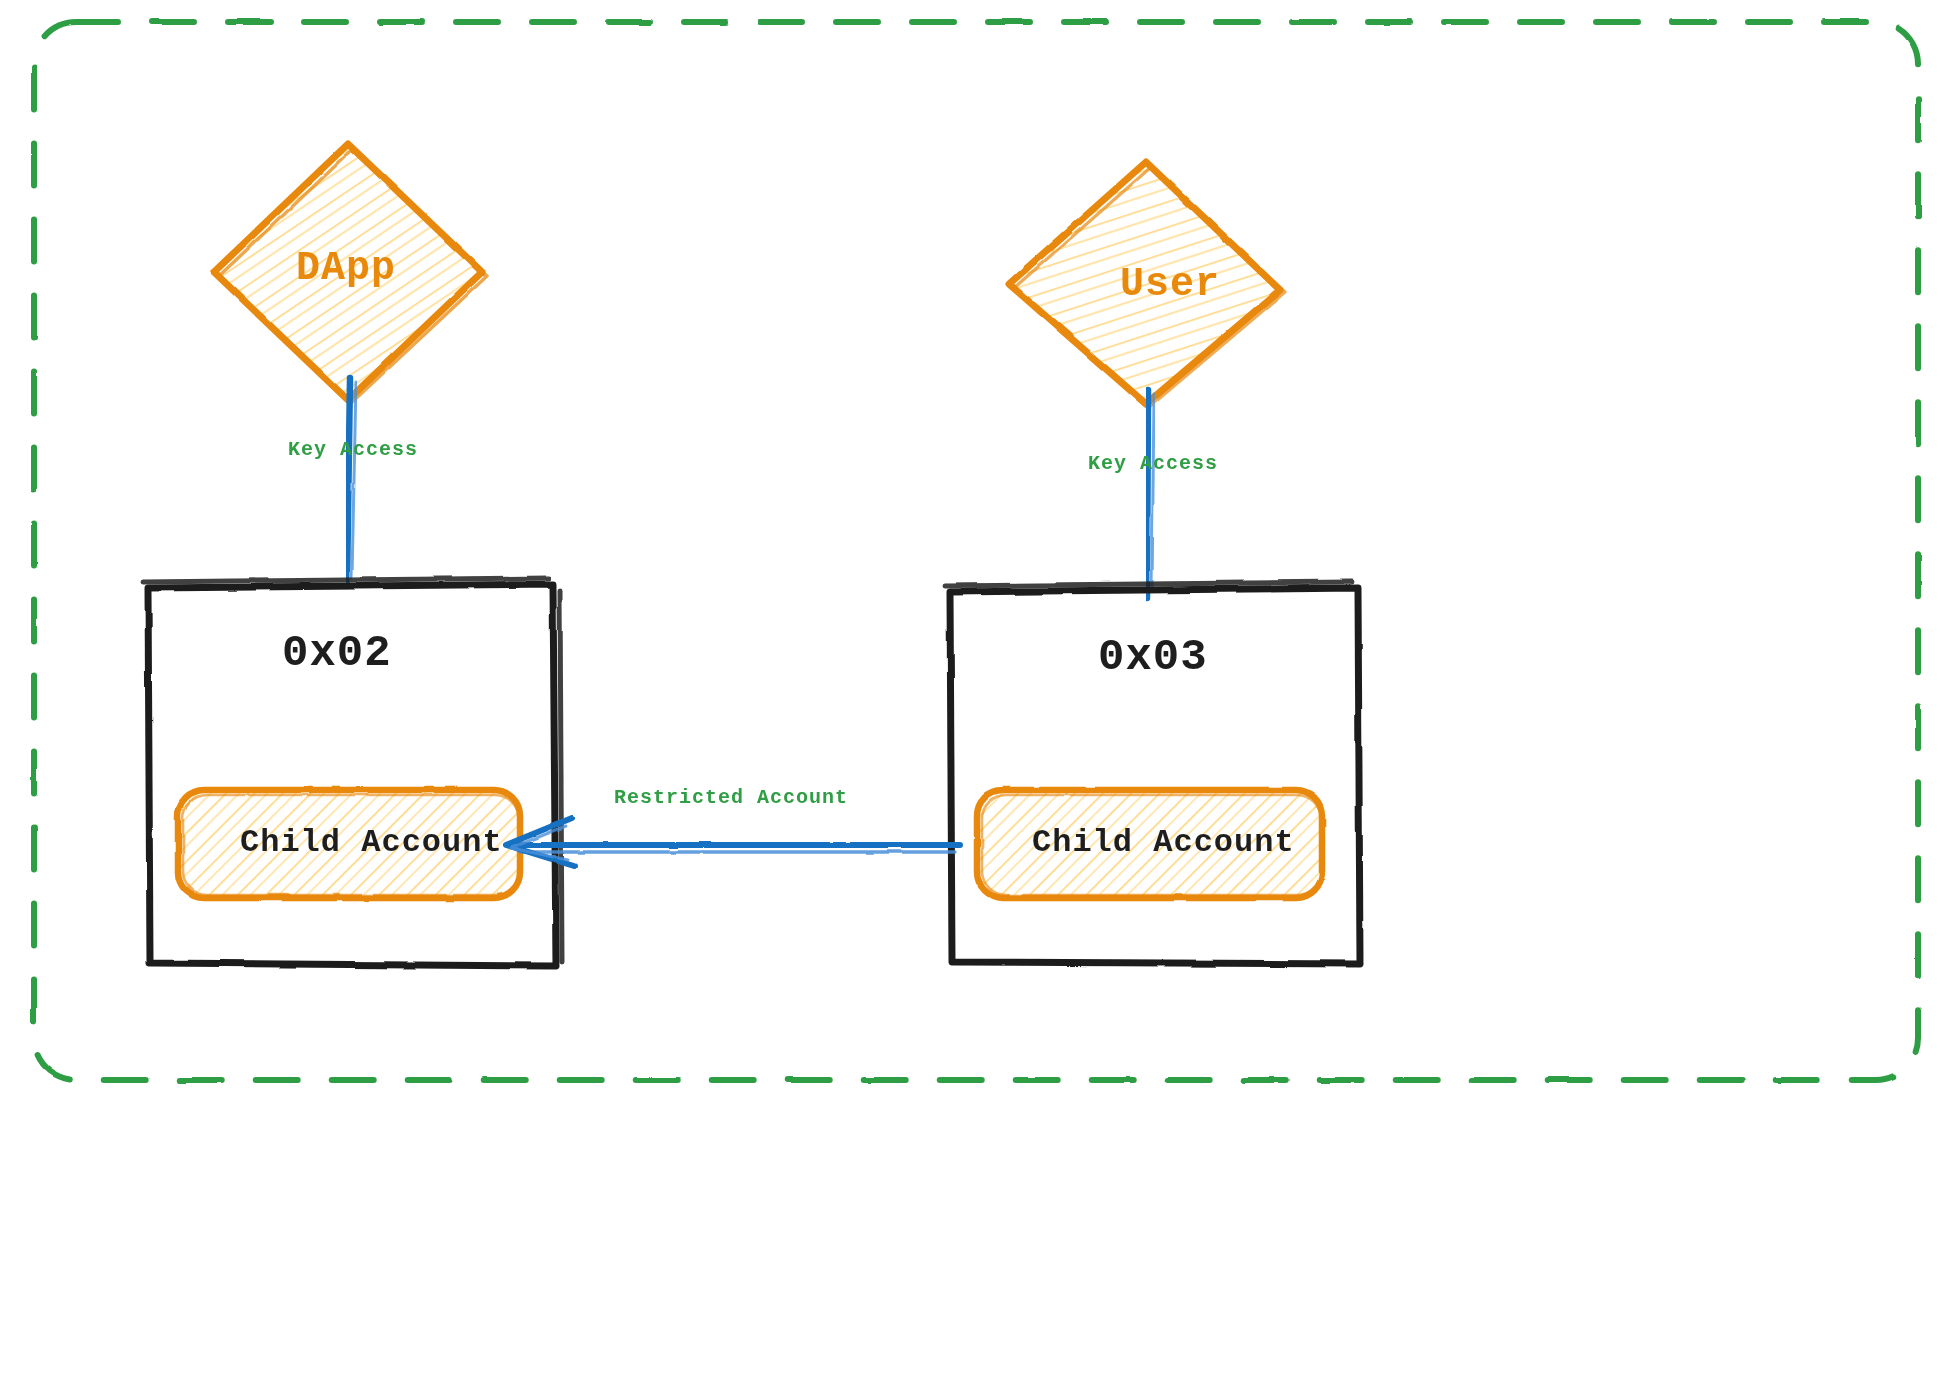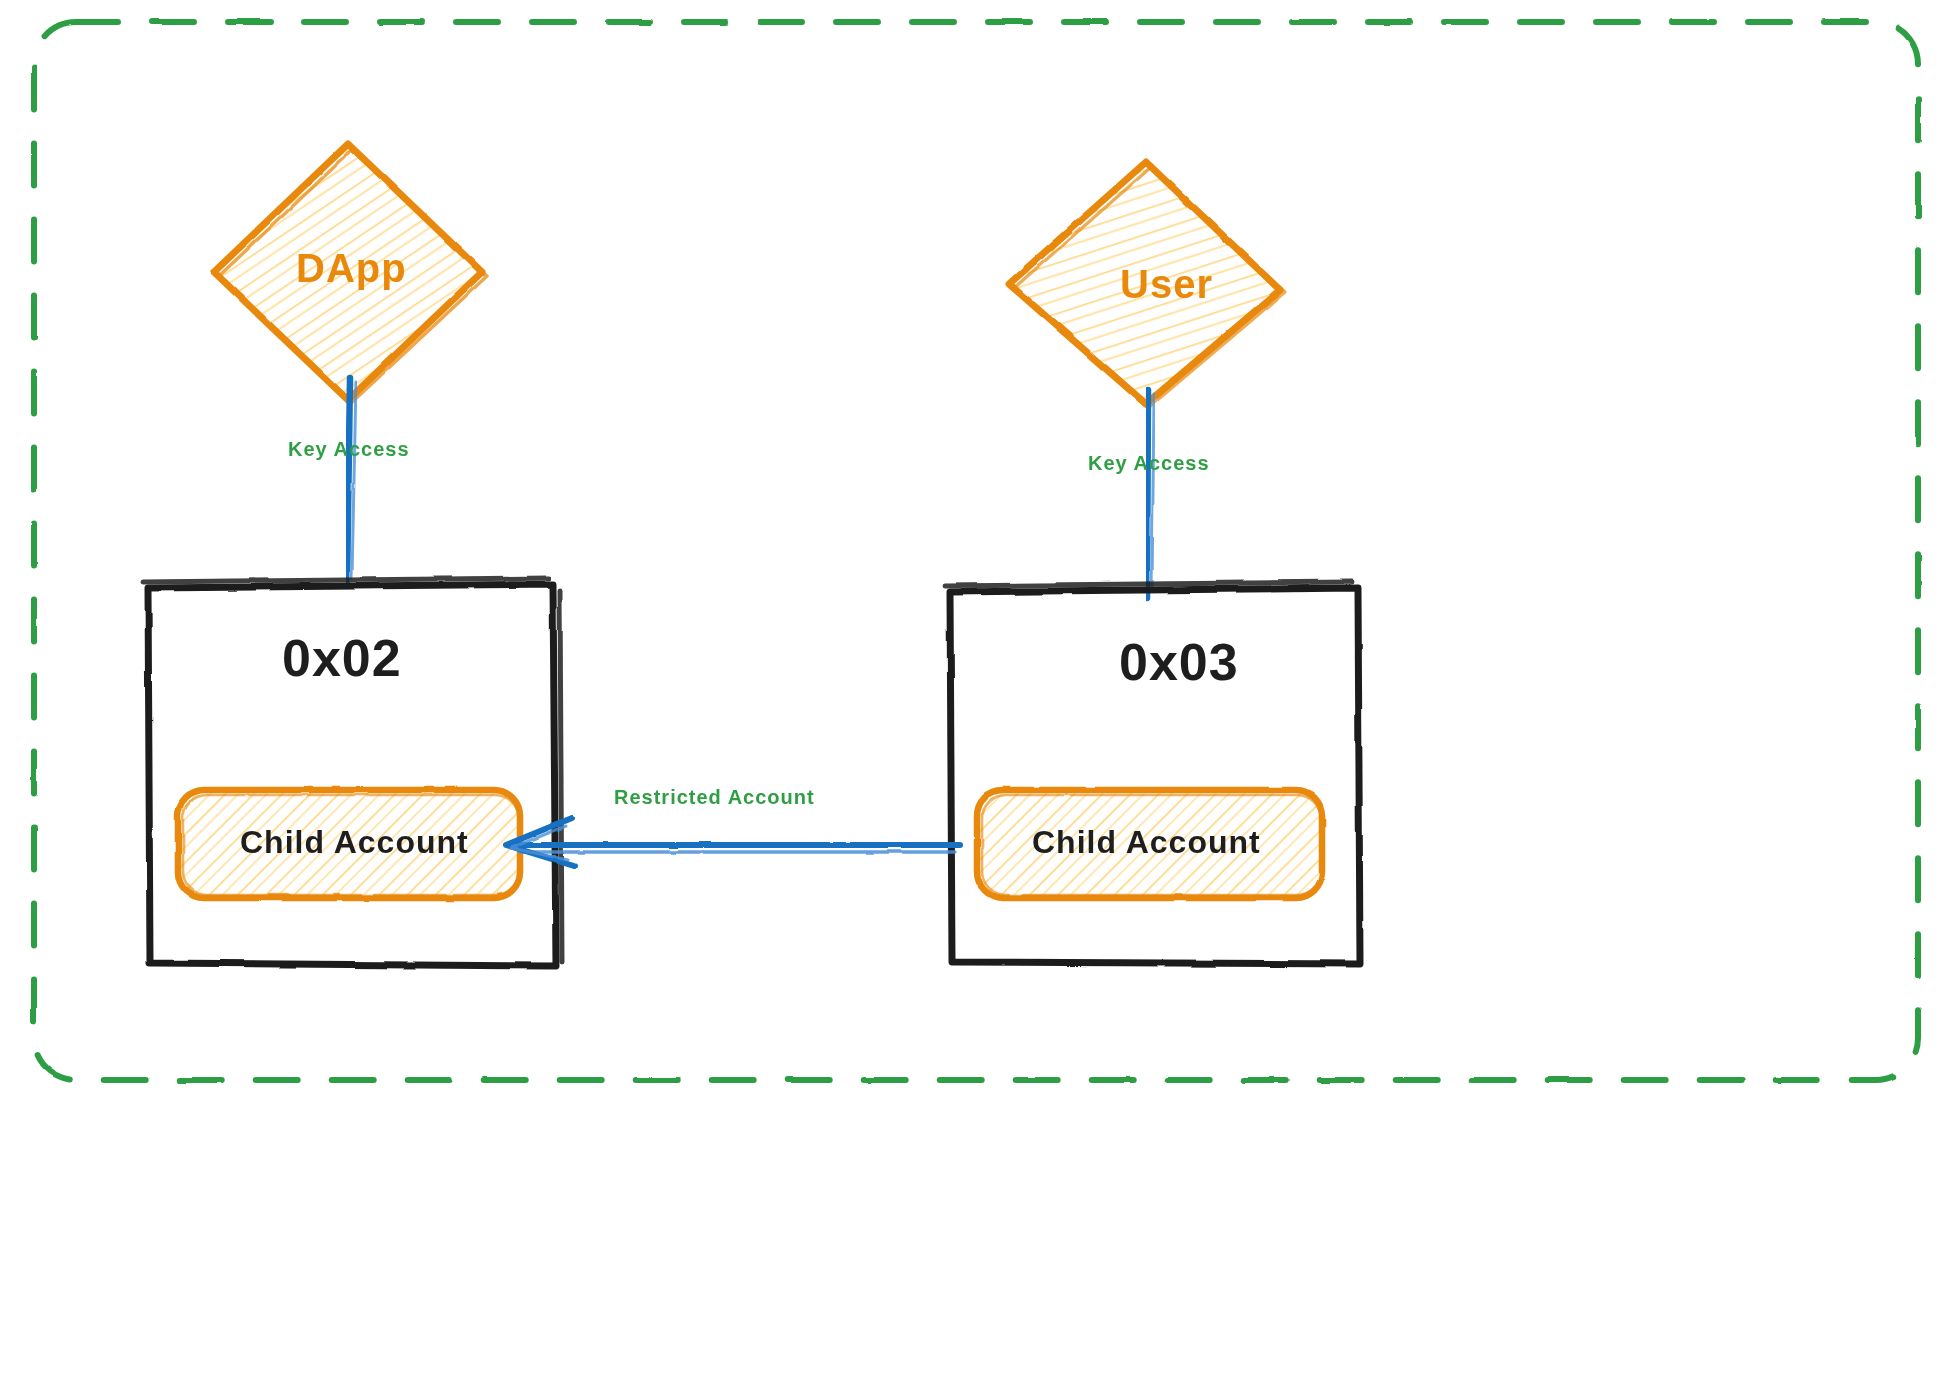--- a/index.html
+++ b/index.html
@@ -1,30 +1,30 @@
 <!DOCTYPE html>
 <html><head>
 <meta charset="utf-8">
 <style>
   html,body{margin:0;padding:0;background:#ffffff;}
   body{width:1954px;height:1375px;position:relative;overflow:hidden;
        font-family:"DejaVu Sans",sans-serif;}
   #canvas{position:absolute;inset:0;width:1954px;height:1375px;}
   .lbl{position:absolute;white-space:nowrap;pointer-events:none;}
   .node-label{
-    font-family:Liberation Sans, sans-serif;
+    font-family:Liberation Mono, monospace;
     font-weight:700;
     letter-spacing:1px;
   }
   .orange-text{color:#e8890c;}
   .black-text{color:#1e1e1e;}
   .green-text{color:#2f9e44;}
   .t-dapp{font-size:40px;}
   .t-user{font-size:40px;}
-  .t-addr{font-size:52px;}
+  .t-addr{font-size:44px;}
   .t-acct{font-size:32px;}
   .t-edge{font-size:20px;}
 </style>
 </head>
 <body>
 
 <svg id="canvas" viewBox="0 0 1954 1375" xmlns="http://www.w3.org/2000/svg">
   <defs>
 
     <pattern id="hatchA" patternUnits="userSpaceOnUse" width="22" height="22" patternTransform="rotate(56)">
@@ -121,19 +121,19 @@
 <div class="lbl node-label orange-text t-dapp" style="left:296px;top:246px;">DApp</div>
 
 <div class="lbl node-label orange-text t-user" style="left:1120px;top:262px;">User</div>
 
 <div class="lbl node-label green-text t-edge" style="left:288px;top:438px;">Key Access</div>
 
 <div class="lbl node-label green-text t-edge" style="left:1088px;top:452px;">Key Access</div>
 
 <div class="lbl node-label black-text t-addr" style="left:282px;top:628px;">0x02</div>
 
-<div class="lbl node-label black-text t-addr" style="left:1098px;top:632px;margin-left:21px;">0x03</div>
+<div class="lbl node-label black-text t-addr" style="left:1098px;top:632px;">0x03</div>
 
 <div class="lbl node-label black-text t-acct" style="left:240px;top:824px;text-align:right;">Child Account</div>
 
 <div class="lbl node-label black-text t-acct" style="left:1032px;top:824px;">Child Account</div>
 
 <div class="lbl node-label green-text t-edge" style="left:614px;top:786px;">Restricted Account</div>
 
 </body></html>

